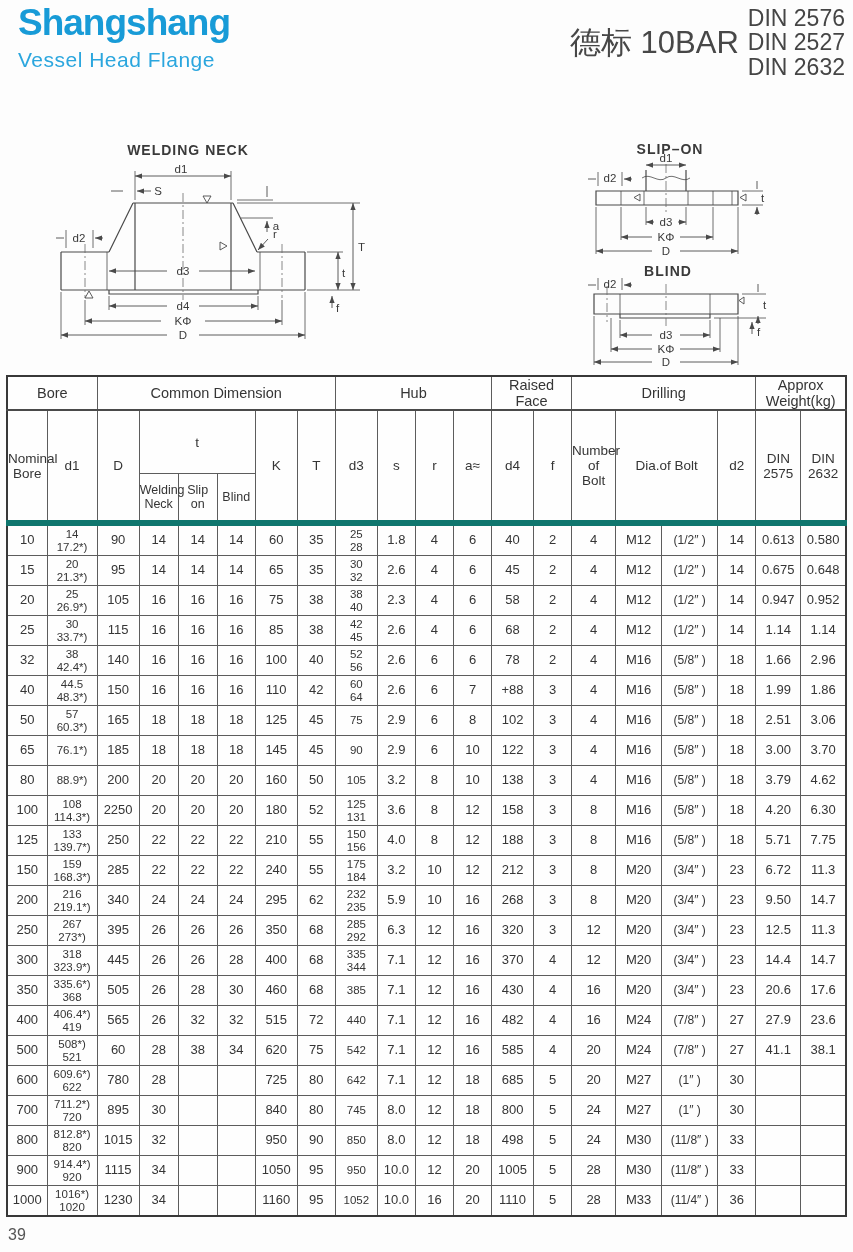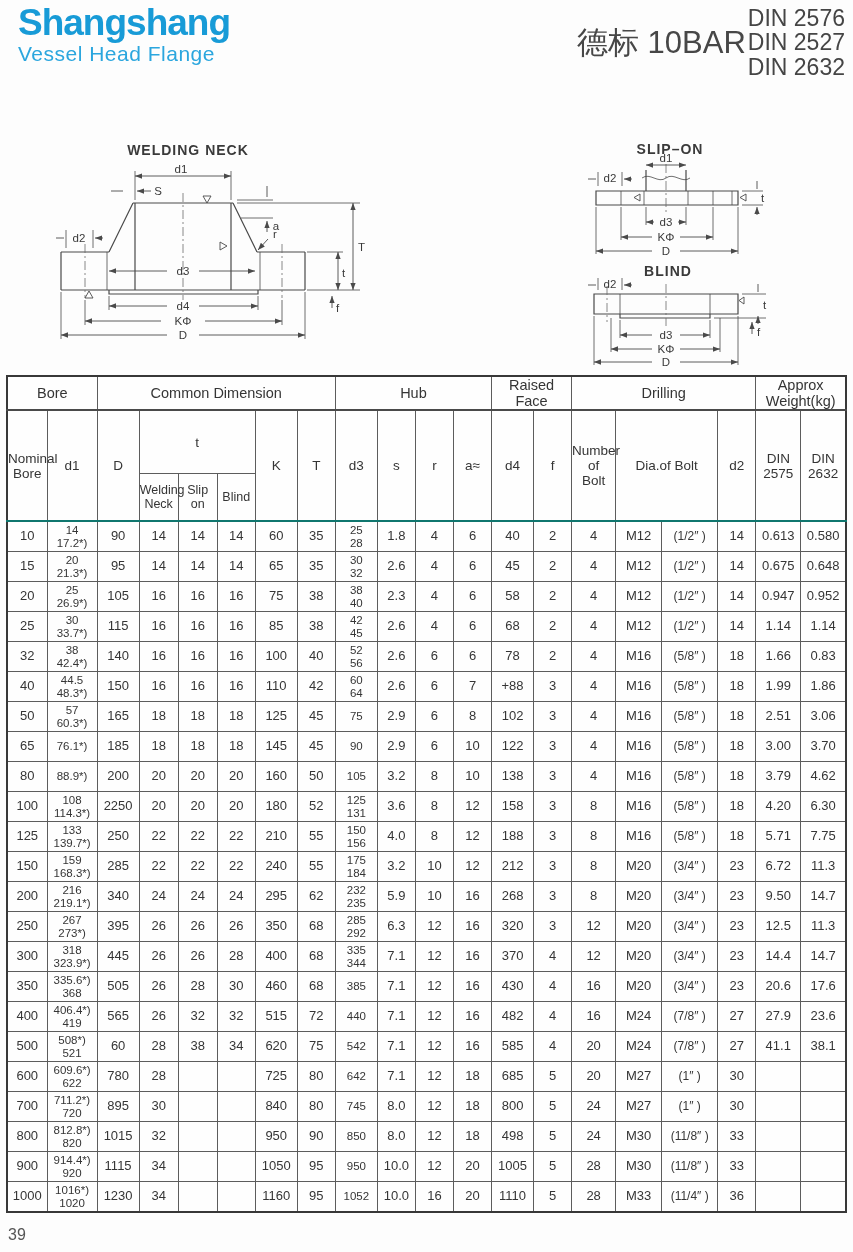--- a/index.html
+++ b/index.html
@@ -1,23 +1,23 @@
 <!DOCTYPE html>
 <html><head>
 <meta charset="utf-8">
 <style>
   html,body{margin:0;padding:0;background:#e8e8e8;}
   .page{position:relative;width:853px;height:1252px;background:#fdfdfd;overflow:hidden;
         font-family:"Liberation Sans", sans-serif;color:#3c3c3c;}
   
   .logo{position:absolute;left:18px;top:4px;line-height:1;}
   .logo-main{font-size:37px;font-weight:bold;color:#189bd7;letter-spacing:-1px;}
-  .logo-sub{font-size:21px;color:#2ba6de;margin-top:2px;letter-spacing:0.5px;}
+  .logo-sub{font-size:21px;color:#2ba6de;margin-top:8px;letter-spacing:0.5px;}
   .din-block{position:absolute;right:8px;top:6px;display:flex;align-items:center;}
-  .pressure{font-size:31px;color:#474747;margin-right:2px;letter-spacing:0px;}
+  .pressure{font-size:31px;color:#474747;margin-right:9px;letter-spacing:0px;}
   .din-list{display:flex;flex-direction:column;font-size:23px;line-height:1.06;color:#454545;}
   
   .wn-wrap{position:absolute;left:55px;top:138px;}
   .so-wrap{position:absolute;left:558px;top:134px;}
   .ln{stroke:#4a4a4a;stroke-width:1.2;fill:none;}
   .tn{stroke:#4a4a4a;stroke-width:0.8;fill:none;}
   .cl{stroke:#6a6a6a;stroke-width:0.8;fill:none;stroke-dasharray:9 3 2 3;}
   .dim{stroke:#4a4a4a;stroke-width:0.9;fill:none;marker-start:url(#as);marker-end:url(#ae);}
   .dimE{stroke:#4a4a4a;stroke-width:0.9;fill:none;marker-end:url(#ae);}
   .dimS{stroke:#4a4a4a;stroke-width:0.9;fill:none;marker-start:url(#as);}
@@ -27,21 +27,21 @@
   
   table.spec{position:absolute;left:6px;top:375px;width:841px;border-collapse:collapse;
              table-layout:fixed;background:#fefefe;}
   table.spec{border:2px solid #383838;}
   .spec th,.spec td{border:1px solid #5c5c5c;text-align:center;vertical-align:middle;
         padding:0;font-weight:normal;color:#353535;white-space:pre-line;}
   .spec thead tr.grp th{height:30px;font-size:14.5px;border-bottom:2px solid #4a4a4a;}
   .spec thead tr.sub th{font-size:13.5px;}
   .spec thead tr.sub th.t-head{height:62px;}
   .spec thead tr.sub2 th{height:46px;font-size:12.5px;line-height:1.15;}
-  .spec thead{border-bottom:2px solid #0f766e;}
+  .spec thead{border-bottom:6px solid #0f766e;}
   .spec tbody td{height:29px;font-size:13px;line-height:1.1;}
   .spec tbody td.c1,.spec tbody td.c8{font-size:11.5px;line-height:1.12;}
   .spec tbody td.c16{font-size:12px;}
   
   .pagenum{position:absolute;left:8px;bottom:8px;font-size:16px;color:#555;}
 </style>
 </head>
 <body>
 
 <div class="page">
@@ -377,21 +377,21 @@
           <td class="c9">2.6</td>
           <td class="c10">6</td>
           <td class="c11">6</td>
           <td class="c12">78</td>
           <td class="c13">2</td>
           <td class="c14">4</td>
           <td class="c15">M16</td>
           <td class="c16">(5/8″ )</td>
           <td class="c17">18</td>
           <td class="c18">1.66</td>
-          <td class="c19">0.83</td>
+          <td class="c19">2.96</td>
         </tr>
         <tr>
           <td class="c0">40</td>
           <td class="c1">44.5
 48.3*)</td>
           <td class="c2">150</td>
           <td class="c3">16</td>
           <td class="c4">16</td>
           <td class="c5">16</td>
           <td class="c6">110</td>

